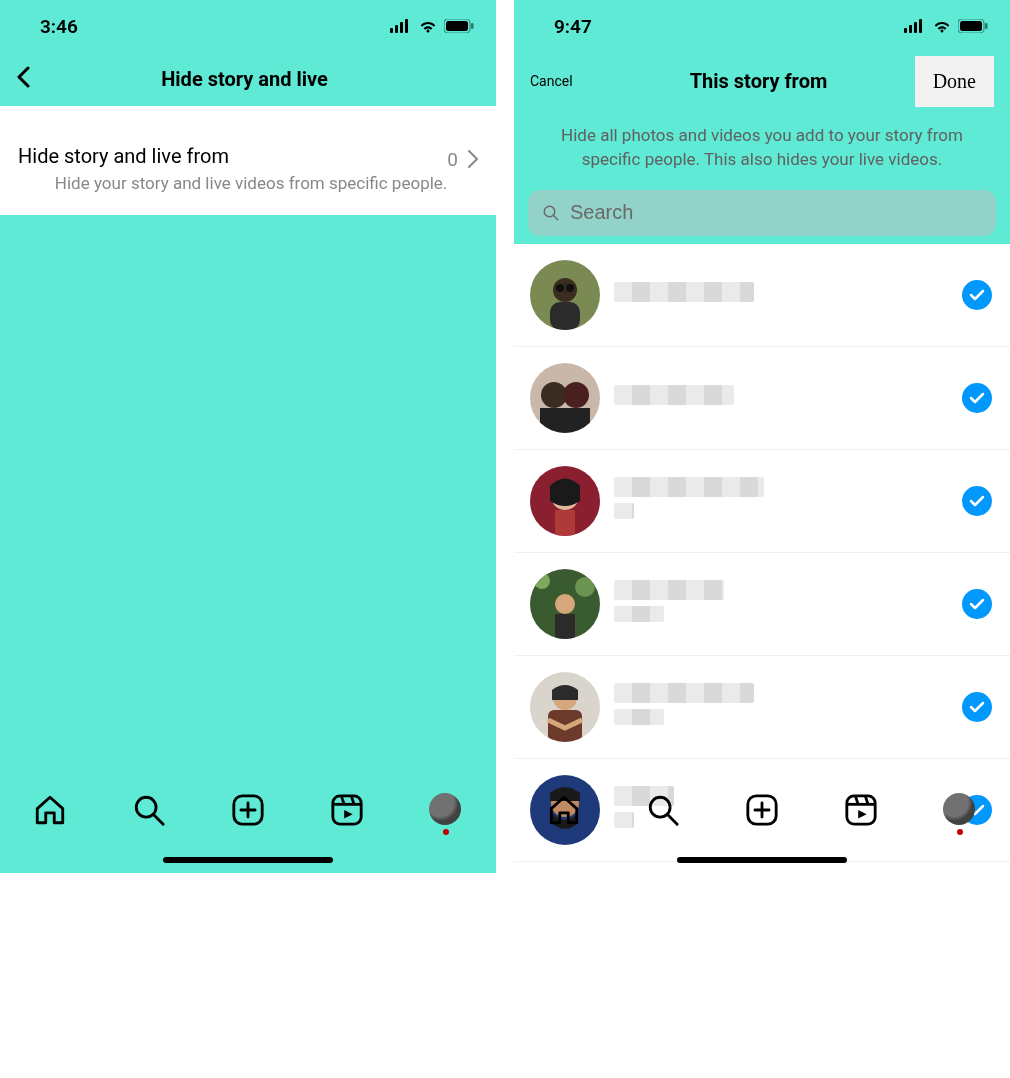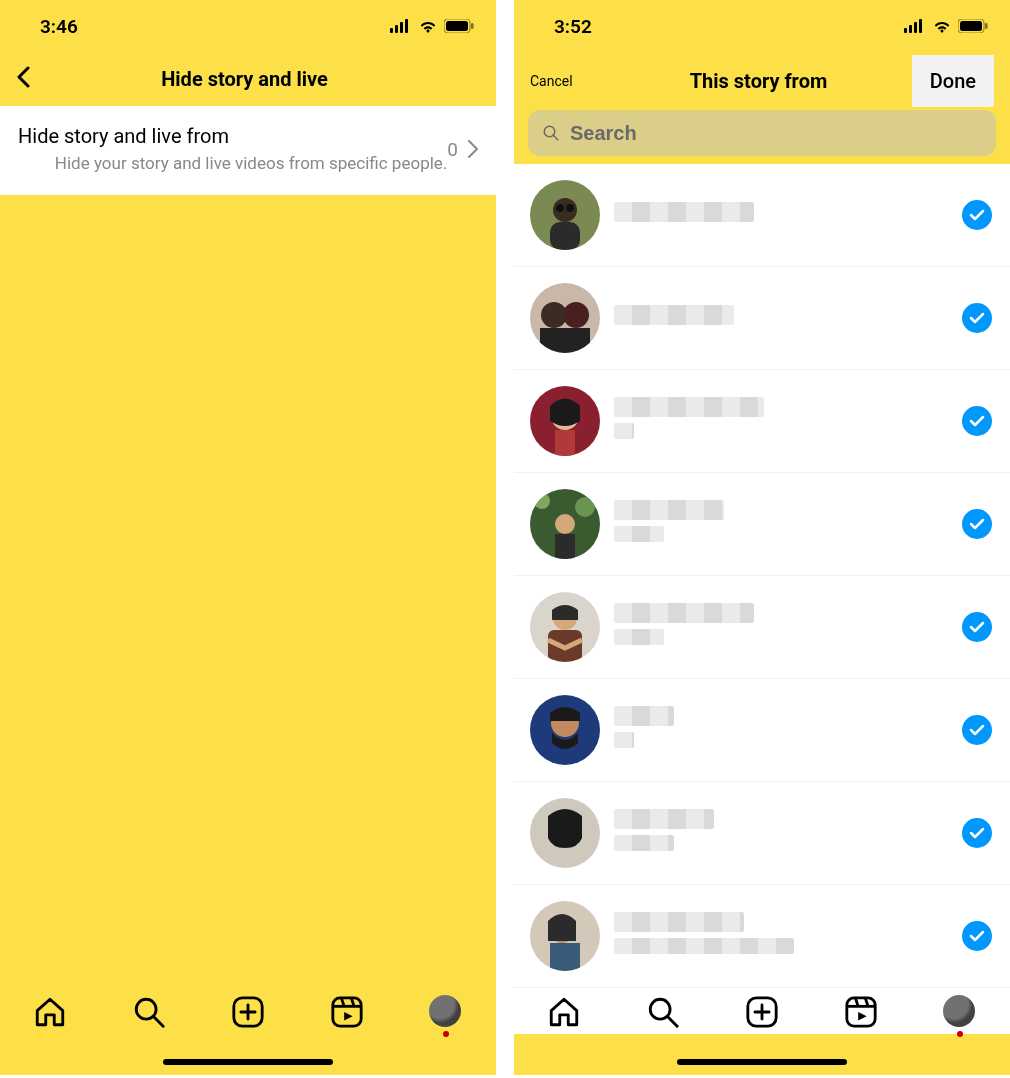--- a/index.html
+++ b/index.html
@@ -10,22 +10,22 @@
     height: 1078px;
     overflow: hidden;
   }
   .wrap {
     display: flex;
     gap: 18px;
     padding: 0;
   }
   .phone {
     width: 496px;
-    height: 1075px;
-    background: #fde047;
+    height: 873px;
+    background: #5eead4;
     position: relative;
     overflow: hidden;
   }
 
   
   .status-bar {
     height: 52px;
     display: flex;
     align-items: center;
     justify-content: space-between;
@@ -69,21 +69,21 @@
 
   
   .settings-section {
     background: #fff;
     padding: 18px 18px 20px 18px;
   }
   .settings-row {
     display: flex;
     align-items: center;
   }
-  .settings-text { flex: 1; }
+  .settings-text { flex: 1; margin-top: 20px; }
   .settings-title {
     font-size: 20px;
     color: #000;
     margin-bottom: 4px;
   }
   .settings-sub {
     font-size: 17px;
     color: #888;
     line-height: 1.35;
     text-align: right;
@@ -96,20 +96,21 @@
   .chevron svg { display: block; }
 
   
   .done-btn {
     background: #fff;
     color: #000;
     font-size: 20px;
     font-weight: 500;
     padding: 14px 18px;
     border-radius: 0;
+    font-family: Liberation Serif, serif;
   }
   .cancel-btn {
     font-size: 14px;
     color: #000;
   }
   .desc {
     text-align: center;
     color: #666;
     font-size: 17px;
     padding: 14px 30px 18px;
@@ -125,21 +126,20 @@
     padding: 0 14px;
     gap: 10px;
   }
   .search-wrap input {
     background: transparent;
     border: 0;
     outline: 0;
     font-size: 20px;
     color: #555;
     flex: 1;
-    font-weight: bold;
   }
   .search-wrap input::placeholder { color: #6f6f6f; }
 
   .list {
     background: #fff;
   }
   .list-item {
     display: flex;
     align-items: center;
     padding: 16px 18px 16px 16px;
@@ -289,21 +289,21 @@
       <div class="tab-item">
           <div class="profile-pic"></div>
           <div class="profile-dot"></div>
         </div>
     </div>
     <div class="home-indicator"></div>
   </div>
 
   <div class="phone phone-right">
     <div class="status-bar greyzone">
-      <span class="status-time">3:52</span>
+      <span class="status-time">9:47</span>
       <span class="status-icons">
         <svg width="22" height="14" viewBox="0 0 22 14">
             <rect x="0" y="9" width="3" height="5" rx="1" fill="#000"></rect>
             <rect x="5" y="6" width="3" height="8" rx="1" fill="#000"></rect>
             <rect x="10" y="3" width="3" height="11" rx="1" fill="#000"></rect>
             <rect x="15" y="0" width="3" height="14" rx="1" fill="#000"></rect>
           </svg>
         <svg width="20" height="14" viewBox="0 0 20 14">
             <path d="M10 13.5c.8 0 1.5-.7 1.5-1.5S10.8 10.5 10 10.5 8.5 11.2 8.5 12s.7 1.5 1.5 1.5zm-4.3-4.3l1.5 1.5C8 9.9 8.9 9.5 10 9.5s2 .4 2.8 1.2l1.5-1.5C12.9 7.8 11.5 7.2 10 7.2s-2.9.6-4.3 2zM2.7 6.2l1.5 1.5C5.9 6 7.8 5 10 5s4.1 1 5.8 2.7l1.5-1.5C15.2 4.1 12.7 3 10 3S4.8 4.1 2.7 6.2z" fill="#000"></path>
           </svg>
@@ -314,20 +314,21 @@
           </svg>
       </span>
     </div>
 
     <div class="nav-header greyzone" style="height:58px">
       <span class="nav-left cancel-btn">Cancel</span>
       <span class="nav-title">This story from</span>
       <span class="nav-right done-btn">Done</span>
     </div>
 
+    <div class="desc greyzone">Hide all photos and videos you add to your story from specific people. This also hides your live videos.</div>
 
     <div class="search-wrap greyzone">
       <svg width="18" height="18" viewBox="0 0 24 24">
           <circle cx="10" cy="10" r="7" fill="none" stroke="#6f6f6f" stroke-width="2"></circle>
           <line x1="15" y1="15" x2="21" y2="21" stroke="#6f6f6f" stroke-width="2" stroke-linecap="round"></line>
         </svg>
       <input type="text" placeholder="Search" style="">
     </div>
 
     <div class="list" id="people-list">

